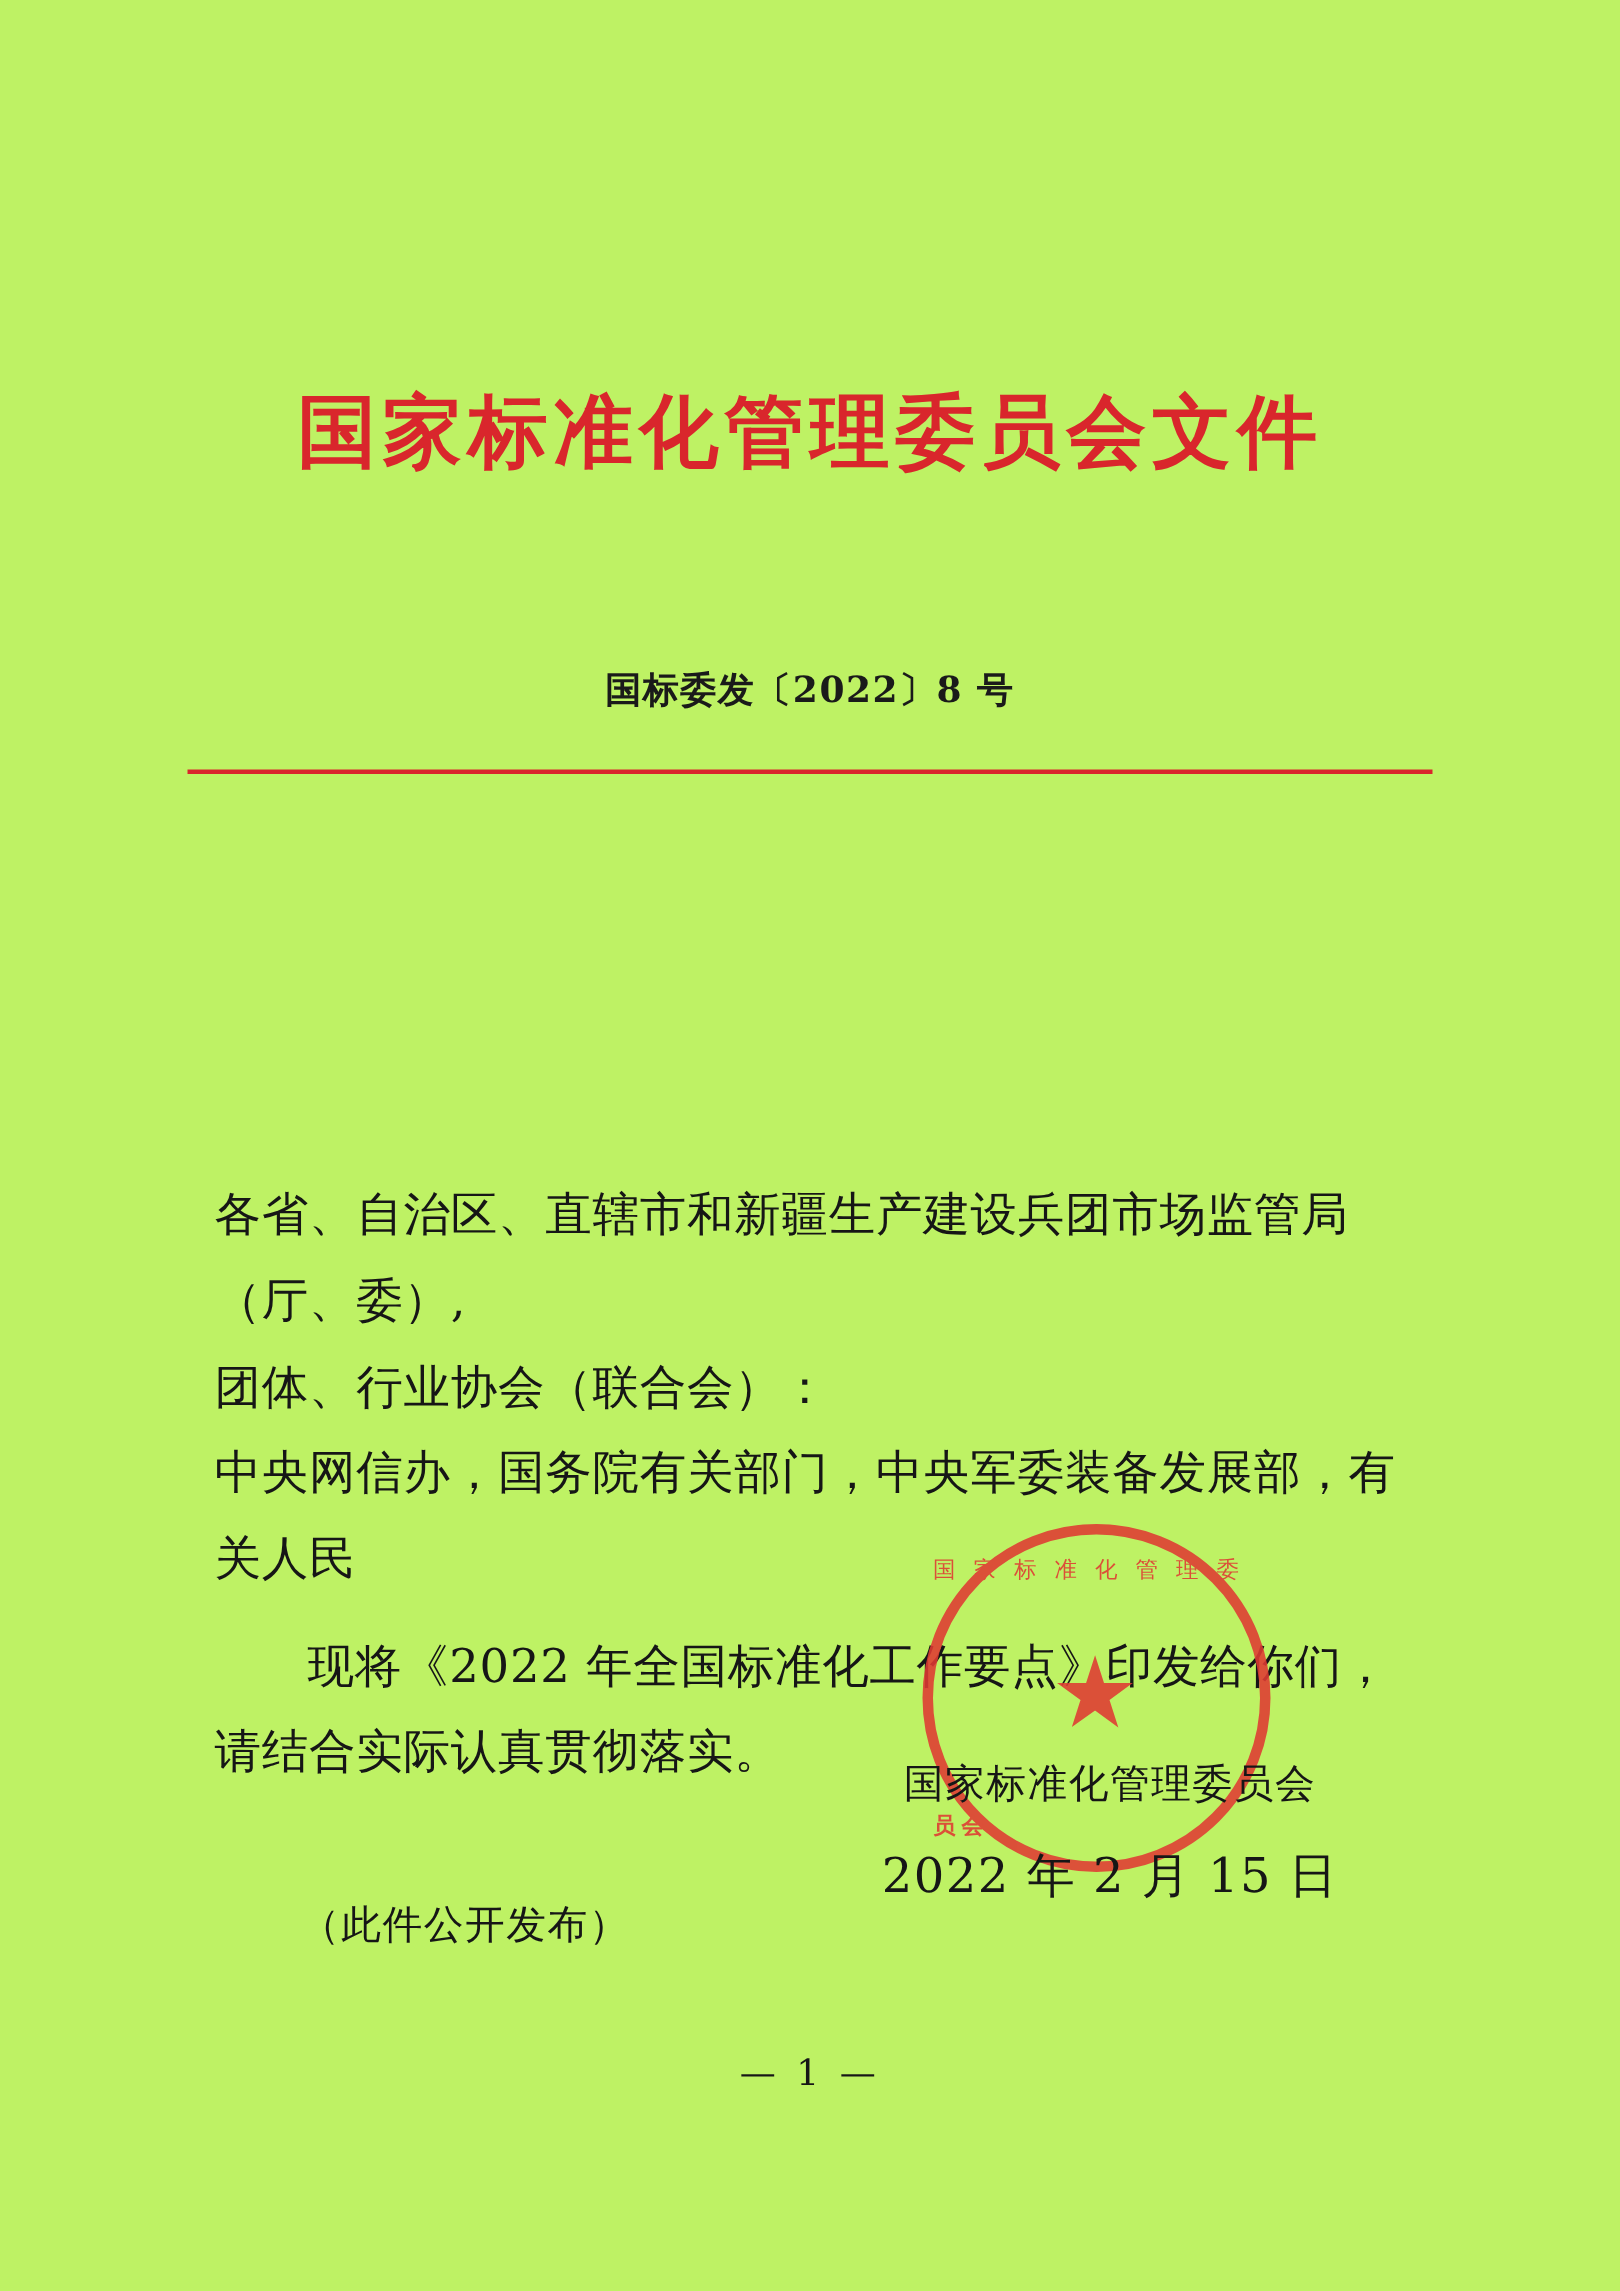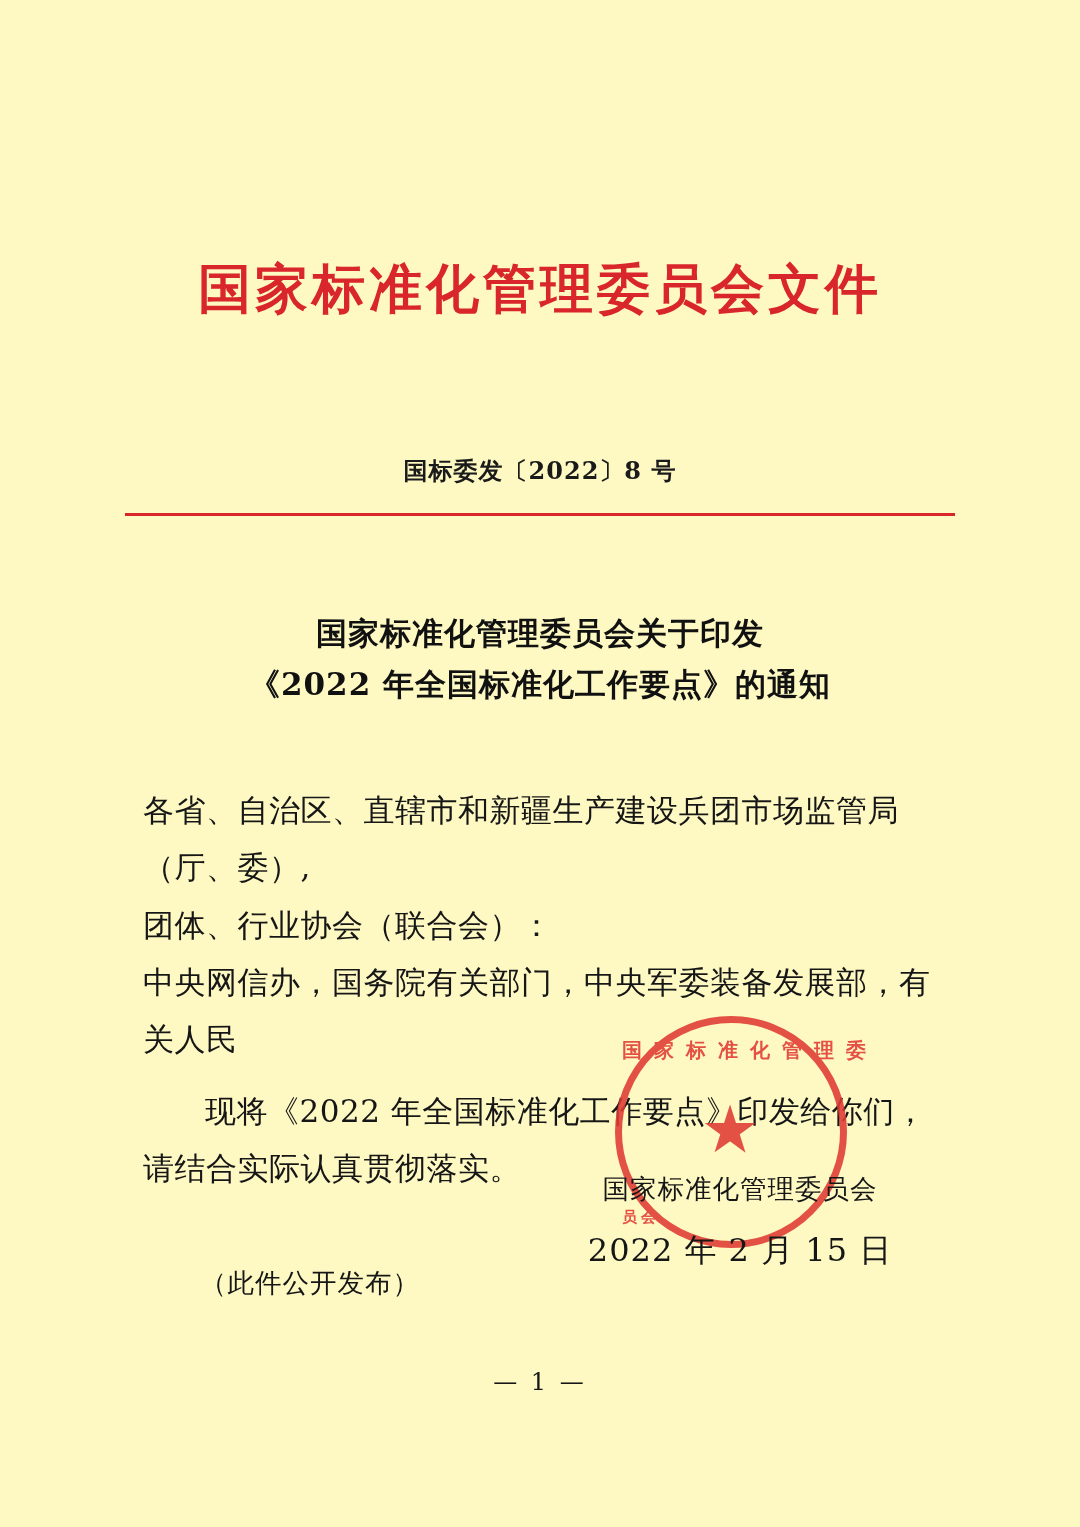--- a/index.html
+++ b/index.html
@@ -12,21 +12,21 @@
     height: 1527px;
     position: relative;
     font-family: "DejaVu Serif", "Liberation Serif", serif;
     color: #1a1a1a;
     overflow: hidden;
   }
 
   .page {
     position: absolute;
     inset: 0;
-    background: #fef9c3;
+    background: #bef264;
   }
 
   
   .doc-header {
     position: absolute;
     top: 258px;
     left: 0;
     width: 100%;
     text-align: center;
   }
@@ -36,21 +36,21 @@
     font-size: 53px;
     letter-spacing: 4px;
     color: #d9262c;
     line-height: 1.15;
     white-space: nowrap;
   }
 
   
   .doc-number {
     position: absolute;
-    top: 455px;
+    top: 444px;
     left: 0;
     width: 100%;
     text-align: center;
     font-size: 24px;
     font-weight: bold;
     letter-spacing: 1px;
     color: #1a1a1a;
   }
 
   
@@ -123,23 +123,23 @@
     font-size: 19px;
     font-weight: bold;
     letter-spacing: 2px;
   }
   .seal-arc {
     position: absolute;
     top: 14px;
     left: 0;
     width: 100%;
     text-align: left;
-    font-size: 20px;
-    color: #e03a33;
-    font-weight: bold;
+    font-size: 15px;
+    color: #e03a33;
+    font-weight: normal;
     letter-spacing: 12px;
     white-space: nowrap;
   }
   .seal-bottom-arc {
     position: absolute;
     bottom: 14px;
     left: 0;
     width: 100%;
     text-align: left;
     font-size: 15px;
@@ -202,24 +202,20 @@
 <div class="page">
 
   <div class="doc-header">
     <div class="doc-header-title">国家标准化管理委员会文件</div>
   </div>
 
   <div class="doc-number">国标委发〔2022〕8 号</div>
 
   <div class="red-rule"></div>
 
-  <div class="doc-title">
-    <div>国家标准化管理委员会关于印发</div>
-    <div>《2022 年全国标准化工作要点》的通知</div>
-  </div>
 
   <div class="body-text">
     <p>各省、自治区、直辖市和新疆生产建设兵团市场监管局（厅、委）,</p>
     <p>团体、行业协会（联合会）：</p>
     <p>中央网信办，国务院有关部门，中央军委装备发展部，有关人民</p>
     <p class="indent">现将《2022 年全国标准化工作要点》印发给你们，请结合实际认真贯彻落实。</p>
   </div>
 
   <div class="sign-block">
     <div class="seal">

